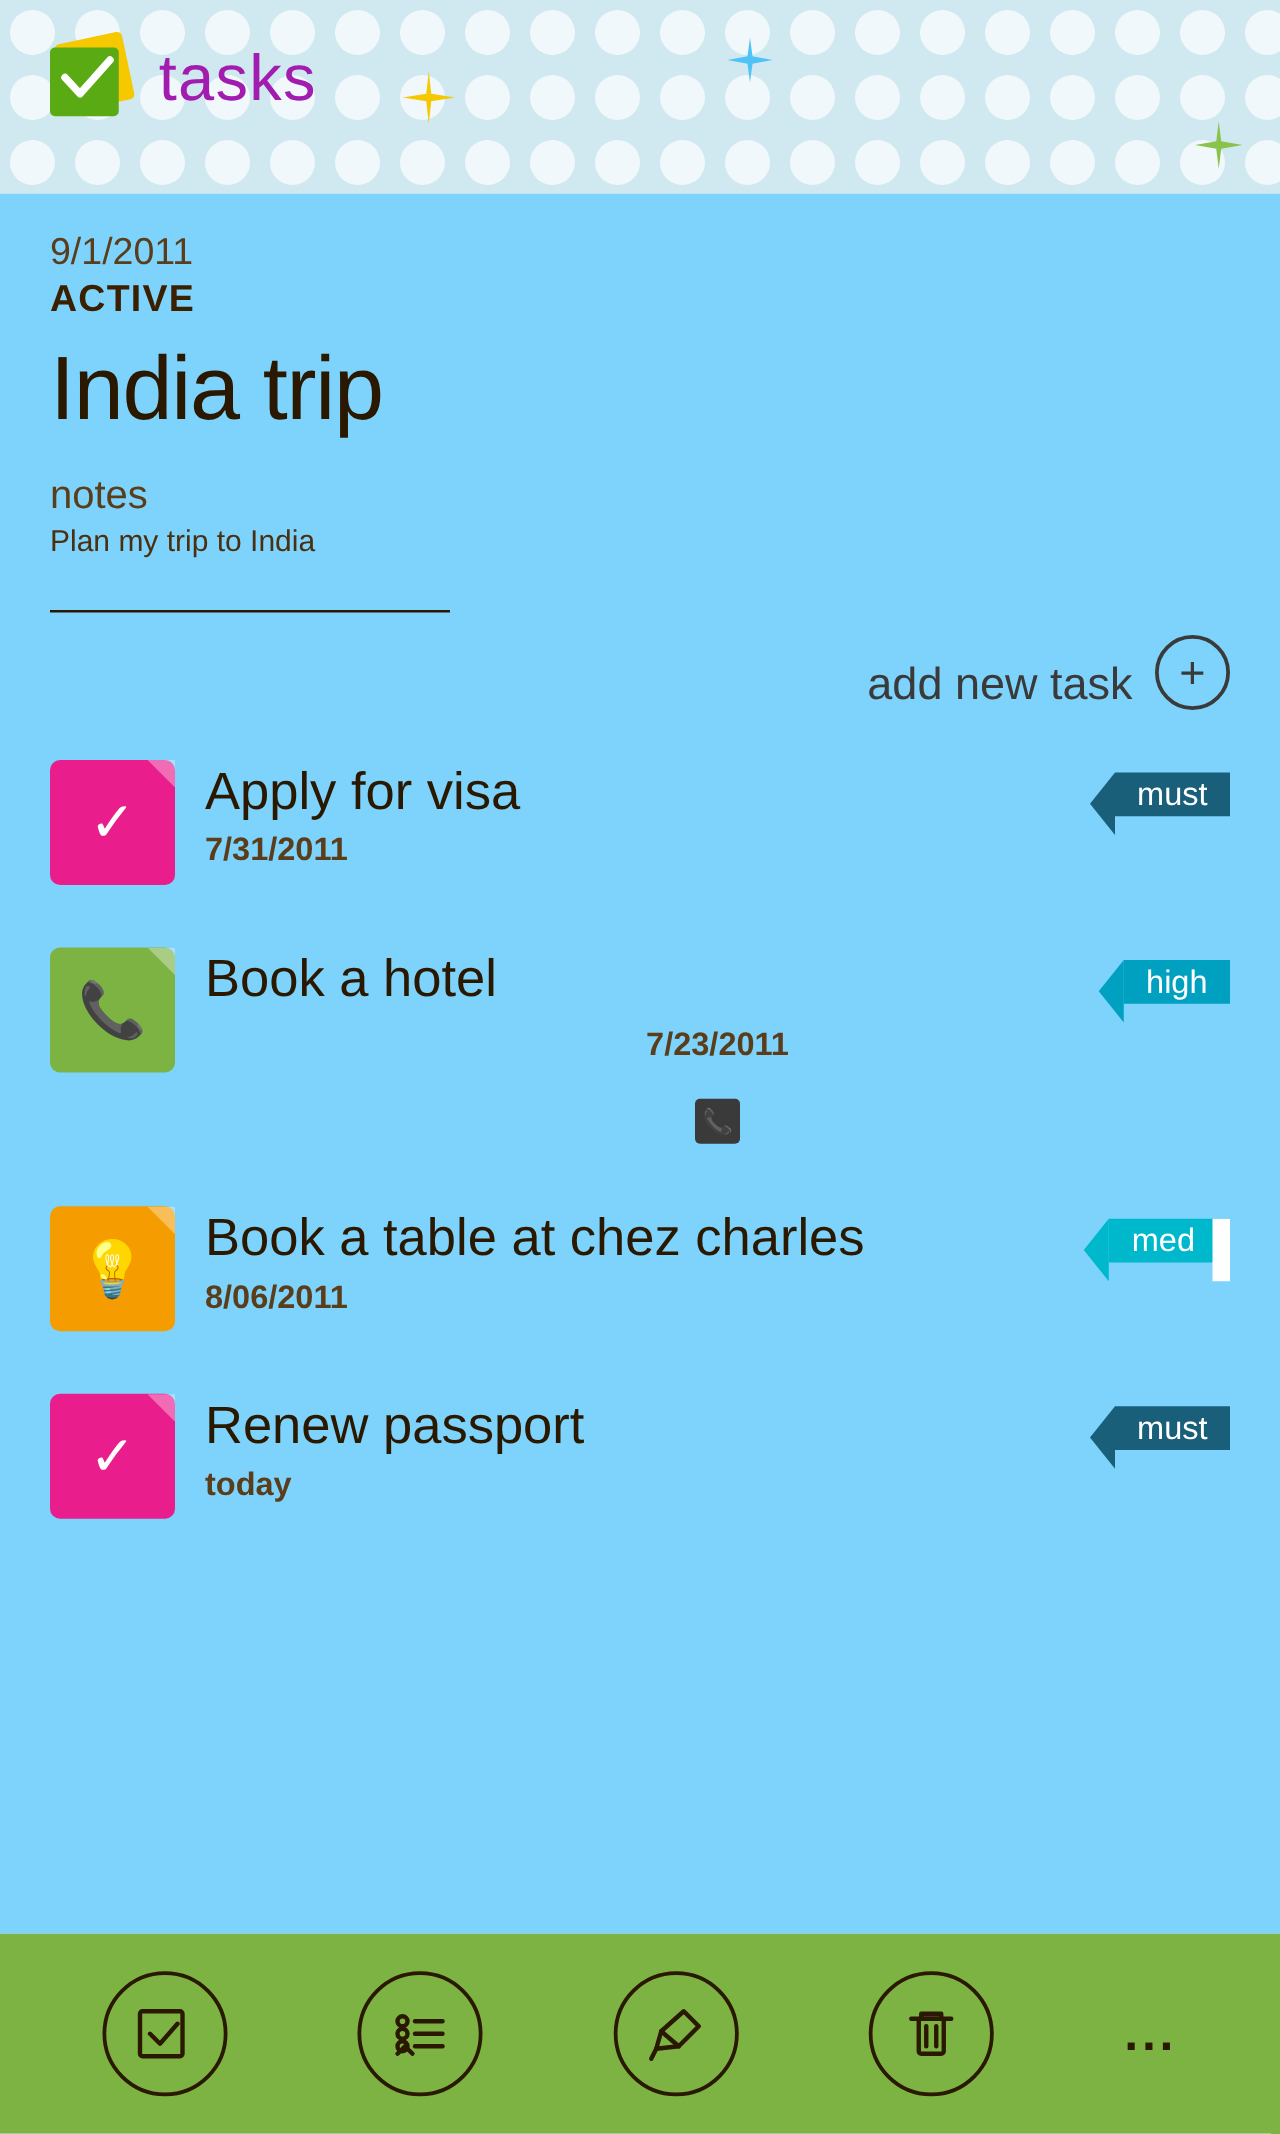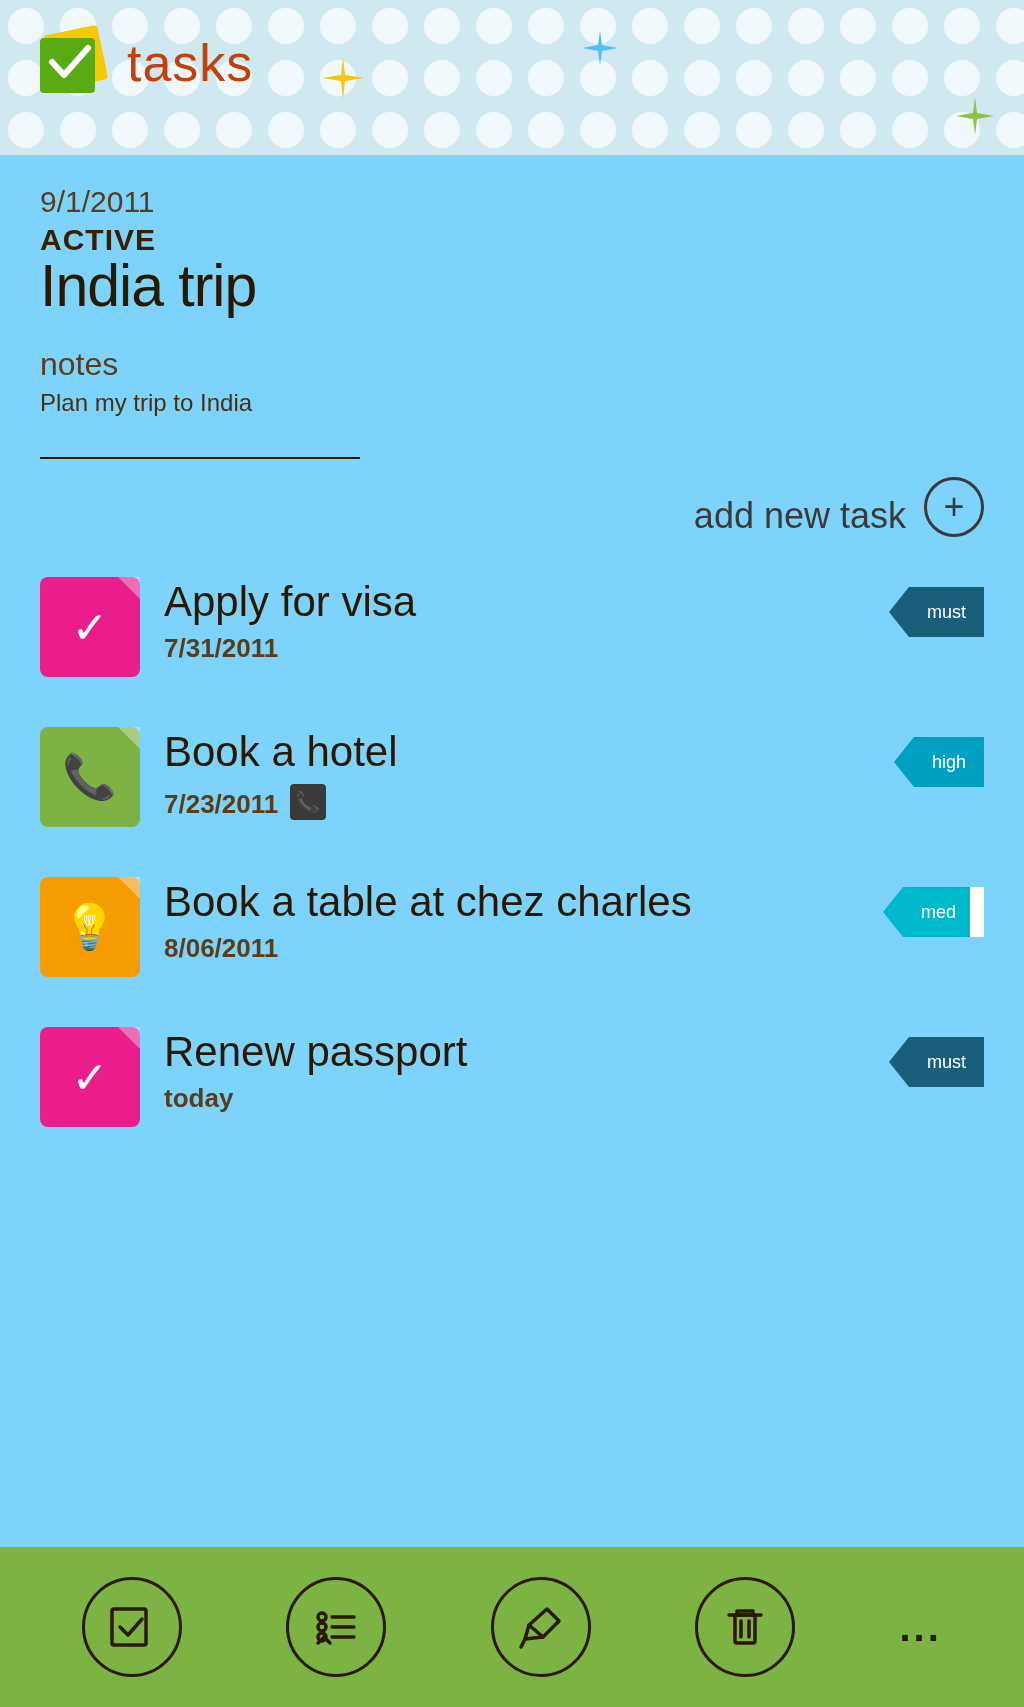--- a/index.html
+++ b/index.html
@@ -34,21 +34,21 @@
     }
 
     .logo-icon {
       width: 85px;
       height: 85px;
       position: relative;
     }
 
     .app-title {
       font-size: 52px;
-      color: #c2410c;
+      color: #a21caf;
       font-weight: 300;
       letter-spacing: 1px;
     }
 
     
     .content {
       position: absolute;
       top: 155px;
       left: 0; right: 0;
       padding: 0 40px;
@@ -66,23 +66,24 @@
 
     .status-label {
       font-size: 30px;
       color: #3a2000;
       font-weight: 700;
       margin-top: 4px;
       letter-spacing: 1px;
     }
 
     .trip-title {
-      font-size: 59px;
+      font-size: 72px;
       color: #2a1800;
       font-weight: 200;
+      margin-top: 18px;
       line-height: 1.0;
       letter-spacing: -1px;
     }
 
     .notes-section {
       margin-top: 30px;
     }
 
     .notes-label {
       font-size: 32px;
@@ -187,22 +188,23 @@
     .task-date {
       font-size: 26px;
       color: #5a3e1b;
       font-weight: 700;
       margin-top: 6px;
     }
 
     .task-date-row {
       display: flex;
       align-items: center;
-      gap: 12px;
+      gap: 28px;
       margin-top: 6px;
+      flex-direction: column;
     }
 
     .phone-icon-small {
       width: 36px;
       height: 36px;
       background: #3a3a3a;
       display: flex;
       align-items: center;
       justify-content: center;
       border-radius: 4px;
@@ -211,25 +213,25 @@
     .phone-icon-small span {
       color: white;
       font-size: 20px;
     }
 
     
     .priority-badge {
       position: absolute;
       right: 0;
       top: 10px;
-      height: 50px;
+      height: 35px;
       display: flex;
       align-items: center;
       padding: 0 18px;
-      font-size: 18px;
+      font-size: 26px;
       color: white;
       font-weight: 400;
     }
 
     .priority-badge.must {
       background: #1a5f7a;
     }
 
     .priority-badge.high {
       background: #00a0c0;

